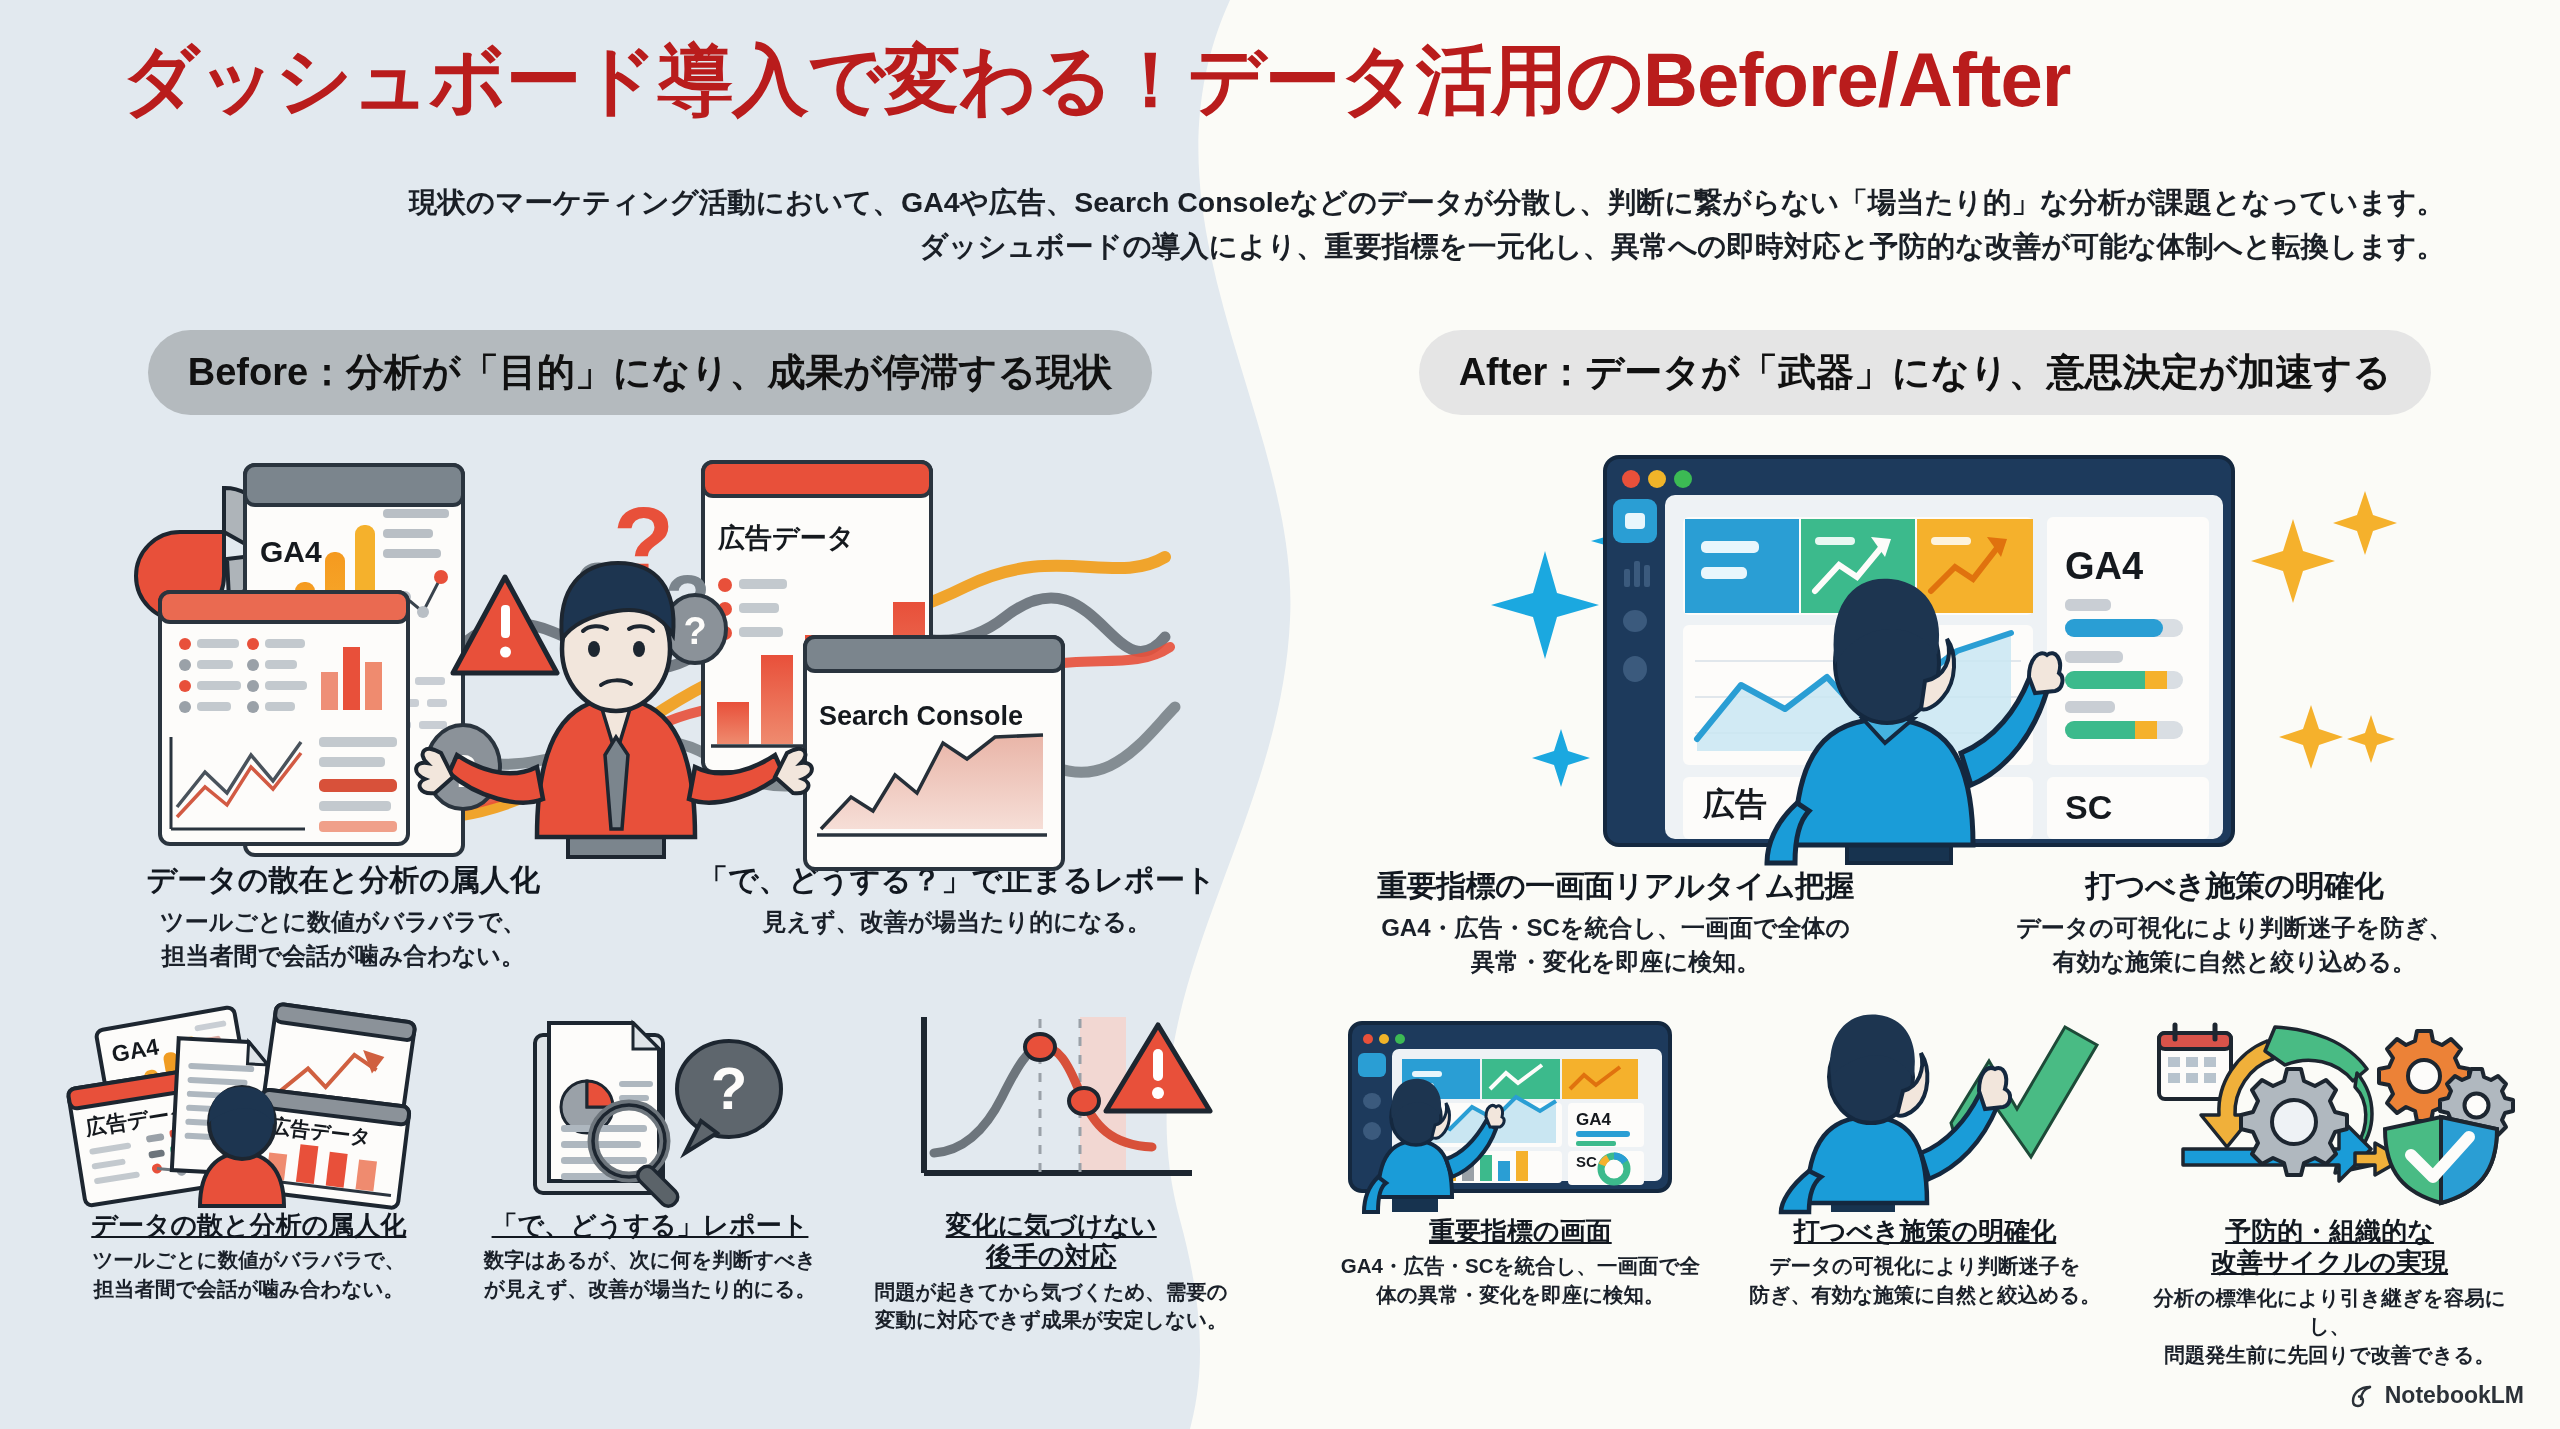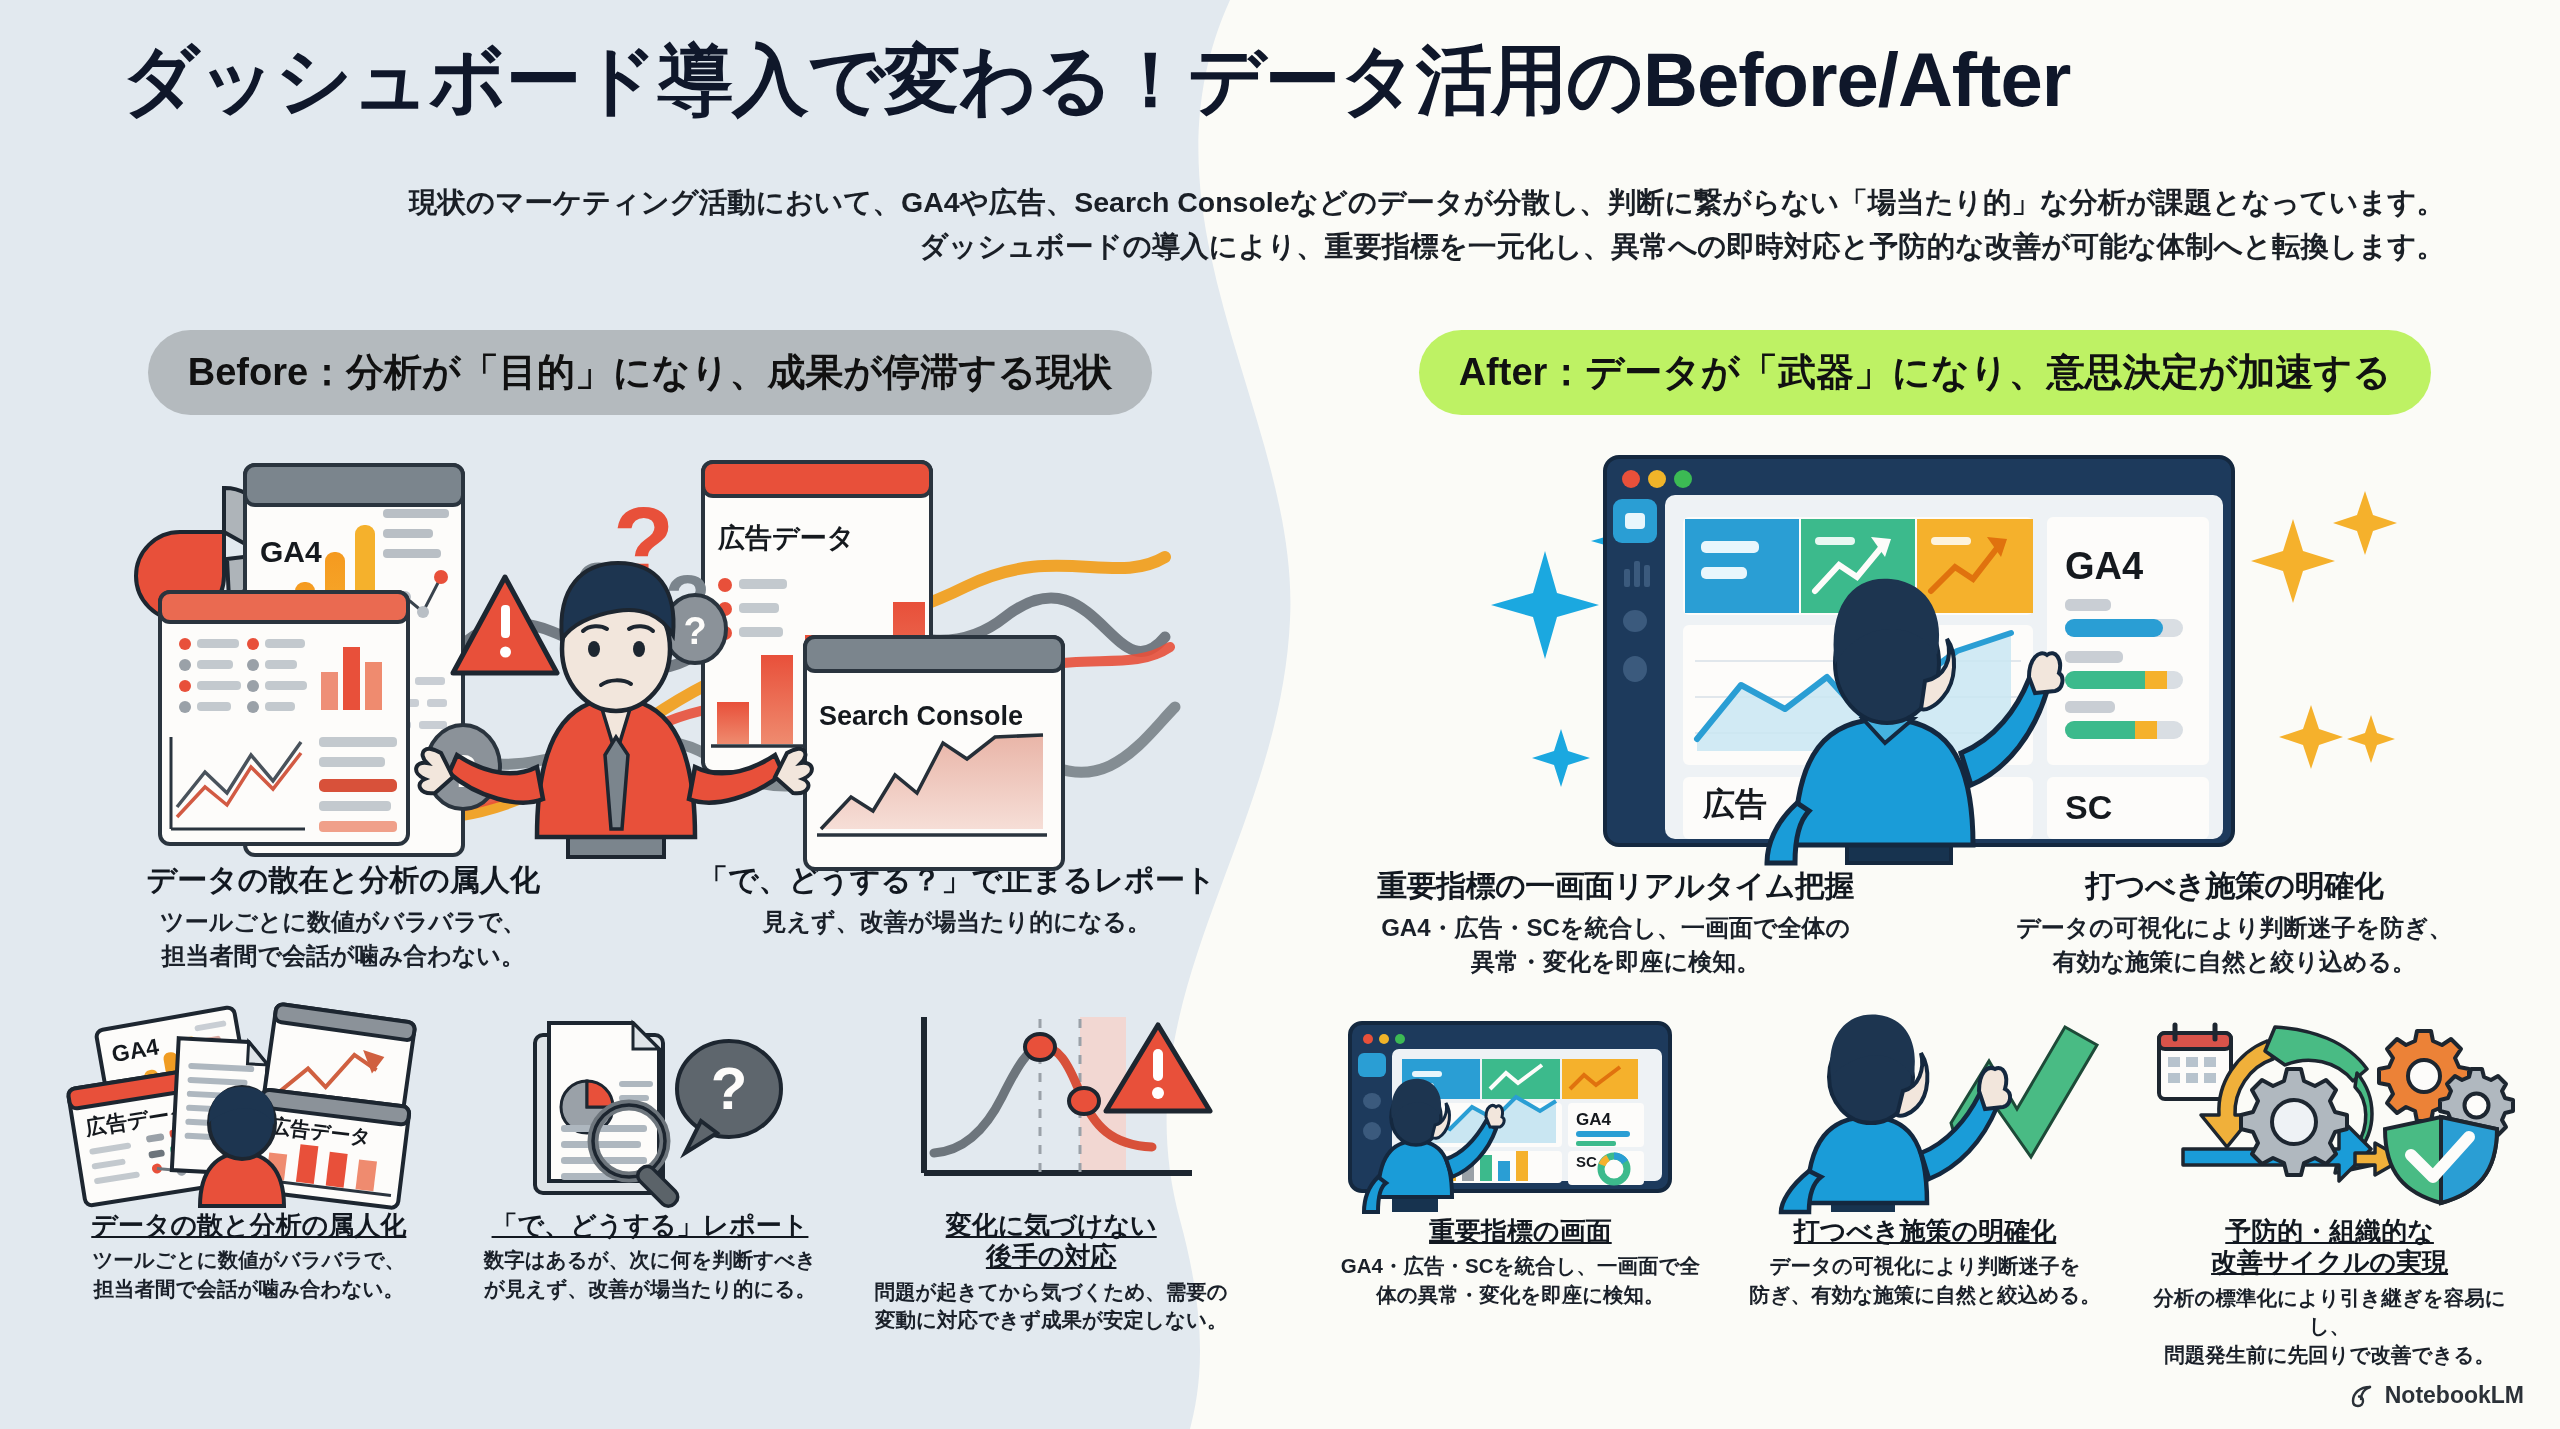--- a/index.html
+++ b/index.html
@@ -18,42 +18,42 @@
     clip-path: path("M0,0 L1230,0 C1130,220 1300,420 1290,620 C1280,840 1120,1000 1180,1220 C1210,1330 1200,1390 1190,1429 L0,1429 Z");
   }
   #bg-right {
     position:absolute; right:0; top:0; width:1400px; height:1429px;
     background:#fbfbf7;
   }
 
   
   #page-title {
     position:absolute; top:30px; left:0; width:2192px; text-align:center;
-    font-size:76px; font-weight:700; letter-spacing:-1px; color:#0f172a;
+    font-size:76px; font-weight:700; letter-spacing:-1px; color:#b91c1c;
     white-space:nowrap;
   }
   #page-subtitle {
     position:absolute; top:180px; left:50%; transform:translateX(-50%);
     width:2330px; text-align:right; font-size:28.5px; font-weight:700;
     line-height:1.55; color:#1a1f26;
   }
 
   
   .column { position:absolute; top:330px; }
   #col-before { left:60px; width:1180px; }
   #col-after  { left:1330px; width:1190px; }
 
   .section-pill {
     display:block; margin:0 auto; border-radius:44px;
     font-size:38px; font-weight:700; text-align:right;
     padding:17px 40px; white-space:nowrap; width:fit-content;
     color:#111;
   }
   #pill-before { background:#b4babe; }
-  #pill-after  { background:#bef264; }
+  #pill-after  { background:#e5e5e5; }
 
   
   .hero { position:relative; margin:0 auto; }
   #hero-before { width:1090px; height:420px; margin-top:22px; }
   #hero-after  { width:1120px; height:430px; margin-top:18px; }
 
   
   .pair { display:flex; justify-content:space-between; margin-top:4px; }
   .pair .cell { width:48%; text-align:center; }
   .cell-h {

